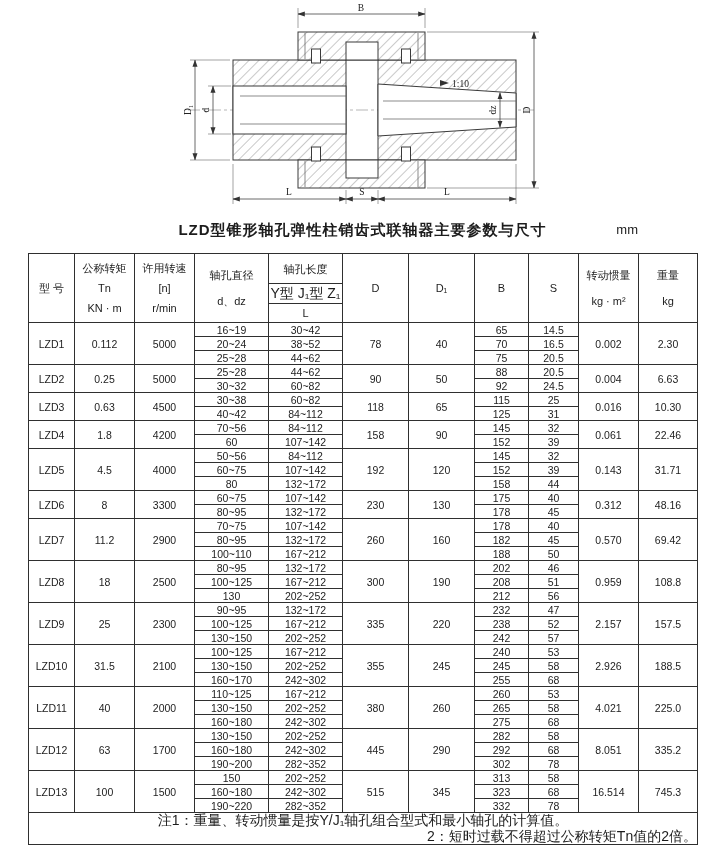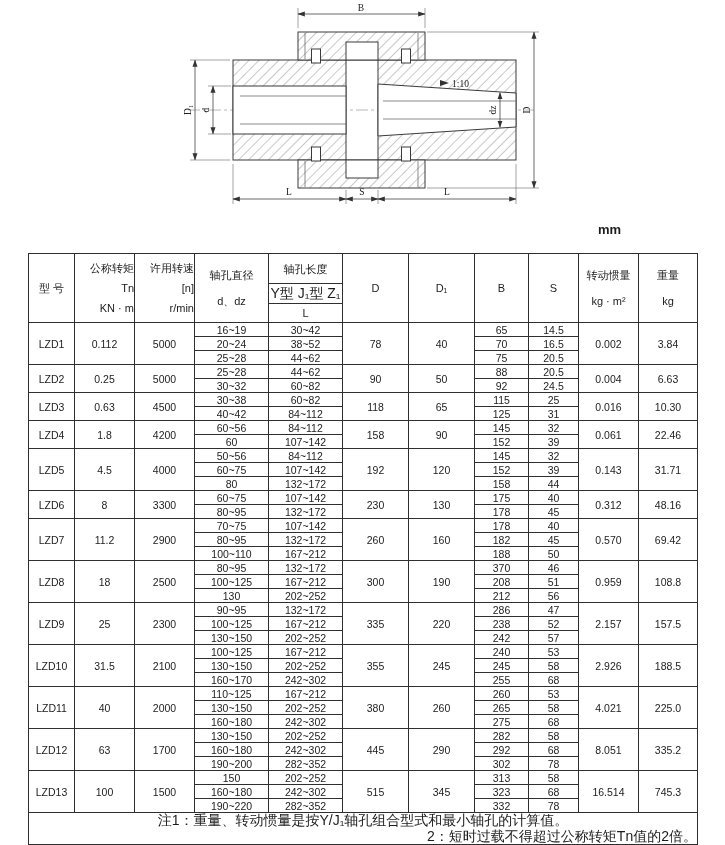--- a/index.html
+++ b/index.html
@@ -14,35 +14,35 @@
   .bolt{fill:#fff;stroke:#3a3a3a;stroke-width:1;}
   .thin{stroke:#5a5a5a;stroke-width:0.7;fill:none;}
   .cl{stroke:#999;stroke-width:0.7;stroke-dasharray:12 3 3 3;fill:none;}
   .dim{stroke:#444;stroke-width:0.8;fill:none;}
   .ext{stroke:#666;stroke-width:0.6;fill:none;}
 
   .title-row{
     position:absolute;top:221px;left:28px;width:669px;text-align:center;
     font-size:15px;font-weight:600;letter-spacing:1px;
   }
-  .title-row .unit{position:absolute;right:76px;top:1px;font-weight:700;font-size:13px;letter-spacing:0;}
+  .title-row .unit{position:absolute;right:59px;top:1px;font-weight:400;font-size:13px;letter-spacing:0;}
 
   table.spec{
     position:absolute;top:253px;left:28px;width:669px;
     border-collapse:collapse;table-layout:fixed;
   }
   table.spec th, table.spec td{
     border:1px solid #2f2f2f;text-align:center;vertical-align:middle;
     padding:0;font-weight:normal;line-height:1.1;
   }
   table.spec th{font-size:11px;}
   table.spec .hline2{font-size:14px;height:19px;}
   table.spec .hline3{height:18px;}
   .hdr-gap{margin-top:14px;}
-  .hdr-tight{margin:8px 0;text-align:right;}
+  .hdr-tight{margin:8px 0;}
   tr.data-row td{height:13px;font-size:10.5px;line-height:1;}
   td.notes-cell{
     text-align:left;font-size:14px;line-height:1.55;
     padding:3px 6px 5px 14px;border-bottom:3px solid #2a2a2a;
   }
   .note-line2{margin-left:13px;text-align:right;}
 </style>
 </head>
 <body>
 
@@ -118,20 +118,21 @@
     <line class="ext" x1="338" y1="162" x2="338" y2="202"></line>
     <line class="dim" x1="55" y1="197" x2="168" y2="197" marker-start="url(#ar)" marker-end="url(#ar)"></line>
     <line class="dim" x1="168" y1="197" x2="200" y2="197" marker-start="url(#ar)" marker-end="url(#ar)"></line>
     <line class="dim" x1="200" y1="197" x2="338" y2="197" marker-start="url(#ar)" marker-end="url(#ar)"></line>
     <text x="111" y="193" text-anchor="middle">L</text>
     <text x="184" y="193" text-anchor="middle">S</text>
     <text x="269" y="193" text-anchor="middle">L</text>
   </svg>
 
   <div class="title-row">
+    <span>LZD型锥形轴孔弹性柱销齿式联轴器主要参数与尺寸</span>
     <span class="unit">mm</span>
   </div>
 
   <table class="spec">
     <colgroup>
       <col style="width:46px">
         <col style="width:60px">
         <col style="width:60px">
       <col style="width:74px">
         <col style="width:74px">
@@ -197,21 +198,21 @@
           <td rowspan="3">LZD1</td>
           <td rowspan="3">0.112</td>
           <td rowspan="3">5000</td>
           <td>16~19</td>
           <td>30~42</td>
           <td rowspan="3">78</td>
           <td rowspan="3">40</td>
           <td>65</td>
           <td>14.5</td>
           <td rowspan="3">0.002</td>
-          <td rowspan="3">3.84</td>
+          <td rowspan="3">2.30</td>
         </tr>
         <tr class="data-row">
           <td>20~24</td>
           <td>38~52</td>
           <td>70</td>
           <td>16.5</td>
         </tr>
         <tr class="data-row">
           <td>25~28</td>
           <td>44~62</td>
@@ -253,21 +254,21 @@
         <tr class="data-row">
           <td>40~42</td>
           <td>84~112</td>
           <td>125</td>
           <td>31</td>
         </tr>
         <tr class="data-row">
           <td rowspan="2">LZD4</td>
           <td rowspan="2">1.8</td>
           <td rowspan="2">4200</td>
-          <td>60~56</td>
+          <td>70~56</td>
           <td>84~112</td>
           <td rowspan="2">158</td>
           <td rowspan="2">90</td>
           <td>145</td>
           <td>32</td>
           <td rowspan="2">0.061</td>
           <td rowspan="2">22.46</td>
         </tr>
         <tr class="data-row">
           <td>60</td>
@@ -345,21 +346,21 @@
           <td>50</td>
         </tr>
         <tr class="data-row">
           <td rowspan="3">LZD8</td>
           <td rowspan="3">18</td>
           <td rowspan="3">2500</td>
           <td>80~95</td>
           <td>132~172</td>
           <td rowspan="3">300</td>
           <td rowspan="3">190</td>
-          <td>370</td>
+          <td>202</td>
           <td>46</td>
           <td rowspan="3">0.959</td>
           <td rowspan="3">108.8</td>
         </tr>
         <tr class="data-row">
           <td>100~125</td>
           <td>167~212</td>
           <td>208</td>
           <td>51</td>
         </tr>
@@ -370,21 +371,21 @@
           <td>56</td>
         </tr>
         <tr class="data-row">
           <td rowspan="3">LZD9</td>
           <td rowspan="3">25</td>
           <td rowspan="3">2300</td>
           <td>90~95</td>
           <td>132~172</td>
           <td rowspan="3">335</td>
           <td rowspan="3">220</td>
-          <td>286</td>
+          <td>232</td>
           <td>47</td>
           <td rowspan="3">2.157</td>
           <td rowspan="3">157.5</td>
         </tr>
         <tr class="data-row">
           <td>100~125</td>
           <td>167~212</td>
           <td>238</td>
           <td>52</td>
         </tr>

